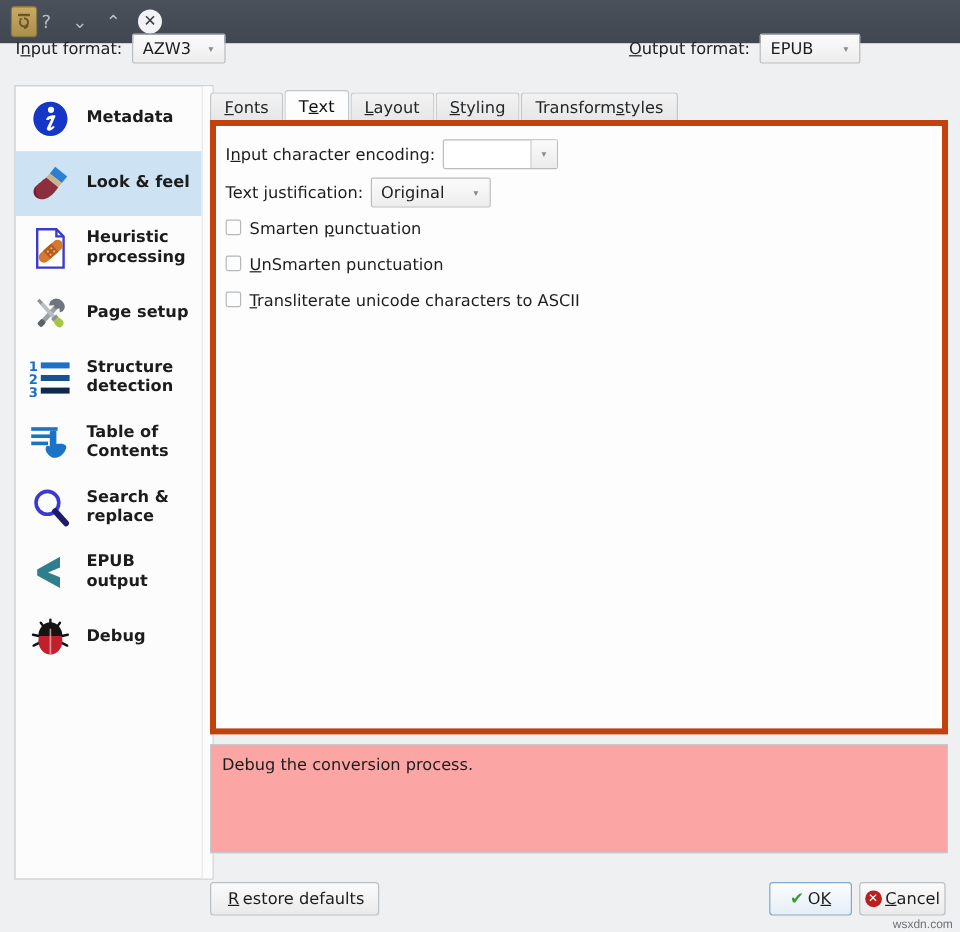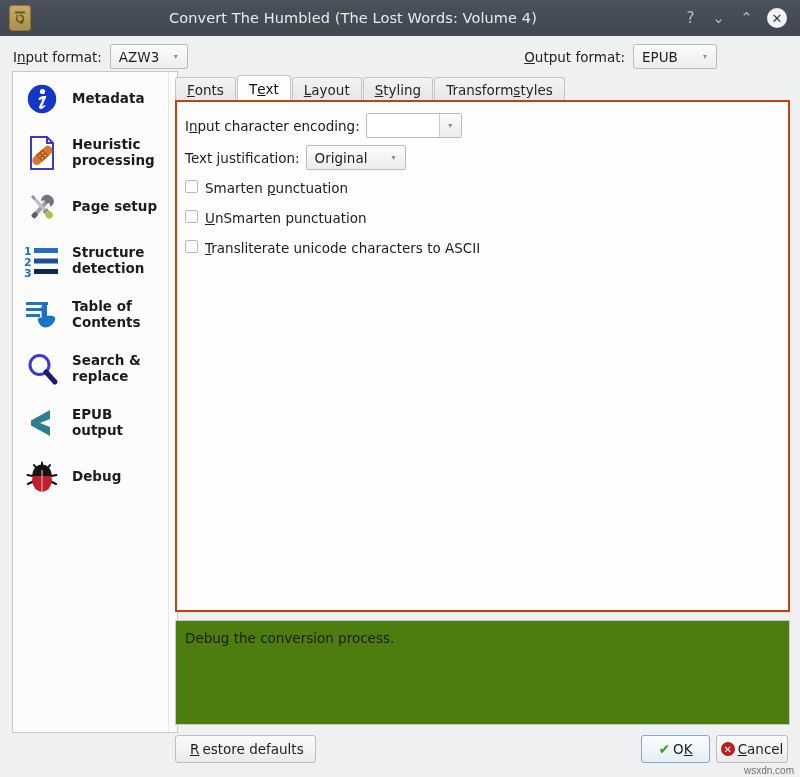--- a/index.html
+++ b/index.html
@@ -44,21 +44,21 @@
   }
   .win-close {
     width: 20px; height: 20px; border-radius: 50%;
     background: #f2f3f4; color: #3b4049;
     display: flex; align-items: center; justify-content: center;
     font-size: 13px; font-weight: bold;
   }
 
   
   .format-row {
-    position: absolute; left: 0; top: 36px; width: 728px; height: 36px;
+    position: absolute; left: 0; top: 20px; width: 728px; height: 36px;
   }
   .fmt-label { font-size: 13.5px; color: #222; }
   .fmt-label u { text-decoration: underline; }
   .input-fmt { position: absolute; left: 13px; top: 8px; display: flex; align-items: center; gap: 8px; }
   .output-fmt { position: absolute; right: 11px; top: 8px; display: flex; align-items: center; gap: 8px; }
 
   .combo {
     height: 25px;
     background: linear-gradient(180deg, #fbfbfb 0%, #ededed 100%);
     border: 1px solid #b9bcbe;
@@ -119,21 +119,21 @@
     height: 26px;
     border-color: #c3c6c8;
     color: #111;
   }
   .tab u { text-decoration: underline; }
 
   .panel {
     position: absolute; left: 175px; top: 100px;
     width: 615px; height: 512px;
     background: #fdfdfd;
-    border: 2px solid #c2410c;
+    border: 5px solid #c2410c;
   }
   .field-row { display: flex; align-items: center; position: absolute; }
   .field-label { font-size: 13.5px; color: #1d1d1d; }
   .field-label u { text-decoration: underline; }
 
   .row-encoding { left: 8px; top: 11px; }
   .row-justify  { left: 8px; top: 43px; }
 
   .combo-edit {
     width: 96px; height: 25px;
@@ -162,22 +162,22 @@
   }
   .check-label { font-size: 13.5px; color: #1d1d1d; }
   .check-label u { text-decoration: underline; }
   .row-c1 { top: 78px; }
   .row-c2 { top: 108px; }
   .row-c3 { top: 138px; }
 
   
   .helpbox {
     position: absolute; left: 175px; top: 620px;
-    width: 615px; height: 105px;
-    background: #4d7c0f;
+    width: 615px; height: 91px;
+    background: #fca5a5;
     border: 1px solid #c6c9cb;
   }
   .helptext { font-size: 13.5px; color: #1d1d1d; padding: 9px 0 0 9px; }
 
   
   .btn {
     height: 28px;
     border: 1px solid #bcbfc1;
     border-radius: 3px;
     background: linear-gradient(180deg, #fbfbfb 0%, #eaeaea 100%);
@@ -215,21 +215,20 @@
 <div class="titlebar">
   <div class="app-icon">
     <svg width="14" height="16" viewBox="0 0 14 16">
       <rect x="2" y="1.5" width="10" height="2" fill="#6b5524"></rect>
       <path d="M7 5.2 A3.4 3.4 0 1 1 3.9 7.2" fill="none" stroke="#6b5524" stroke-width="1.6"></path>
       <polygon points="3.4,5.0 6.2,5.6 3.6,7.4" fill="#6b5524"></polygon>
       <polygon points="10.6,11.6 7.8,11.0 10.4,9.2" fill="#6b5524"></polygon>
       <path d="M7 13.4 A3.4 3.4 0 0 0 10.1 11.4" fill="none" stroke="#6b5524" stroke-width="1.6"></path>
     </svg>
   </div>
-  <div class="title-text">Convert The Humbled (The Lost Words: Volume 4)</div>
   <div class="win-btns">
     <div class="win-btn">?</div>
     <div class="win-btn">⌄</div>
     <div class="win-btn">⌃</div>
     <div class="win-close">✕</div>
   </div>
 </div>
 
 <div class="format-row">
   <div class="input-fmt">
@@ -255,20 +254,31 @@
       <svg width="34" height="34" viewBox="0 0 34 34">
         <circle cx="17" cy="17" r="15" fill="#1437c7"></circle>
         <circle cx="17" cy="17" r="15" fill="none" stroke="#ffffff" stroke-width="1.5"></circle>
         <circle cx="17.5" cy="9.5" r="2.6" fill="#ffffff"></circle>
         <path d="M20.5 14 C15 14 13.5 16 13.5 18 L16 18 C16 17 17 16.5 17.6 17.6 L14.2 24.5 C13.3 26.5 15.5 27.5 17.5 26.5 C19.5 25.5 20.6 23.6 20.6 23.6 L19.1 23 C18.5 24 17.6 24.6 17.2 24 L21 15.6 C21.4 14.6 21.3 14 20.5 14 Z" fill="#ffffff"></path>
       </svg>
     </span>
     <span class="sb-label">Metadata</span>
   </div>
 
+  <div class="sb-item selected">
+    <span class="sb-icon">
+      <svg width="36" height="34" viewBox="0 0 36 34">
+        <path d="M22 3 L32 11 L27.5 16.5 L17.5 8.5 Z" fill="#2f7fd0"></path>
+        <path d="M17.5 8.5 L27.5 16.5 L24.5 20 L14.5 12 Z" fill="#cbb48a"></path>
+        <path d="M14.5 12 L24.5 20 C24.5 20 18 31 10 30 C3 29 2.5 22 6 19 C9 16.5 14.5 12 14.5 12 Z" fill="#8b2f3e"></path>
+        <path d="M6.5 19.5 C3 22.5 3.5 28.5 9.8 29.4 C6 27.5 5 23 6.5 19.5 Z" fill="#6e1f2c"></path>
+      </svg>
+    </span>
+    <span class="sb-label">Look &amp; feel</span>
+  </div>
 
   <div class="sb-item">
     <span class="sb-icon">
       <svg width="34" height="36" viewBox="0 0 34 36">
         <path d="M6 2 H22 L28 8 V34 H6 Z" fill="#ffffff" stroke="#3b3bc9" stroke-width="2"></path>
         <path d="M22 2 V8 H28" fill="none" stroke="#3b3bc9" stroke-width="2"></path>
         <g transform="rotate(-42 17 20)">
           <rect x="5" y="16" width="24" height="9" rx="4.5" fill="#d4792e"></rect>
           <rect x="12.5" y="16" width="9" height="9" fill="#b35c1c"></rect>
           <circle cx="15" cy="19" r="0.9" fill="#e8b27a"></circle>

